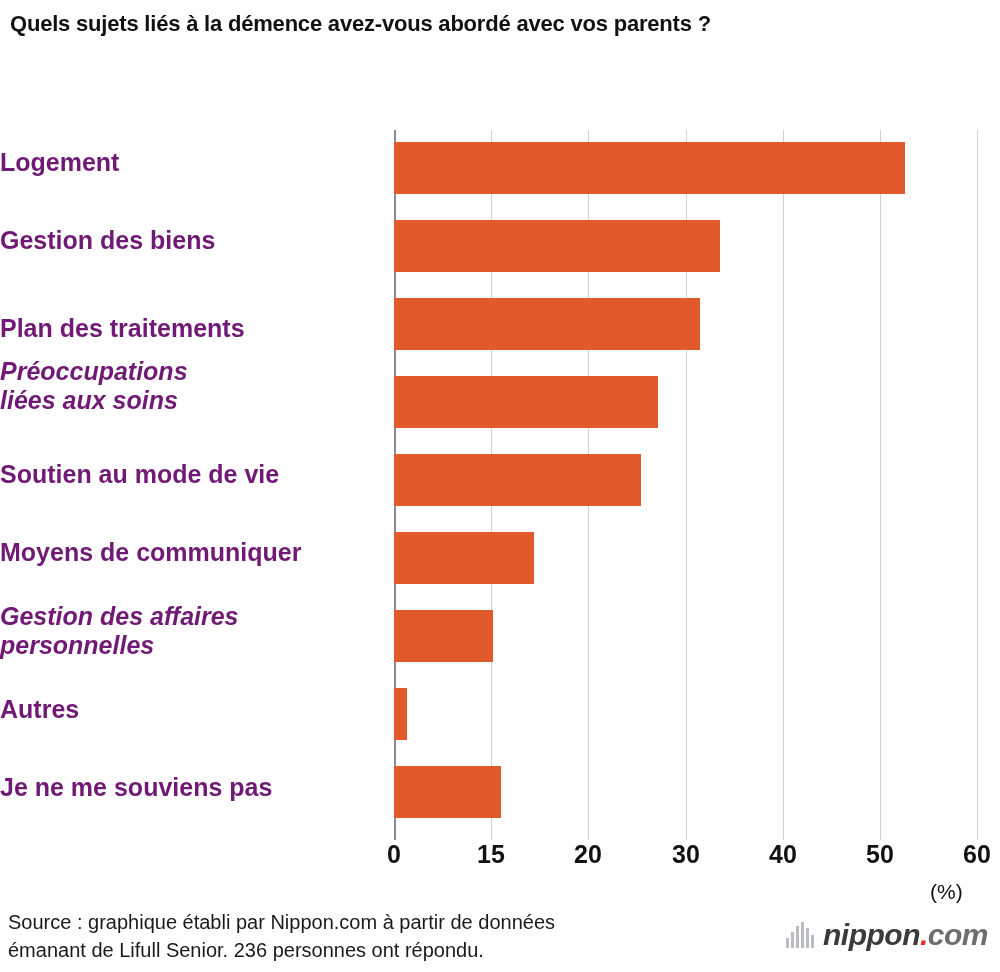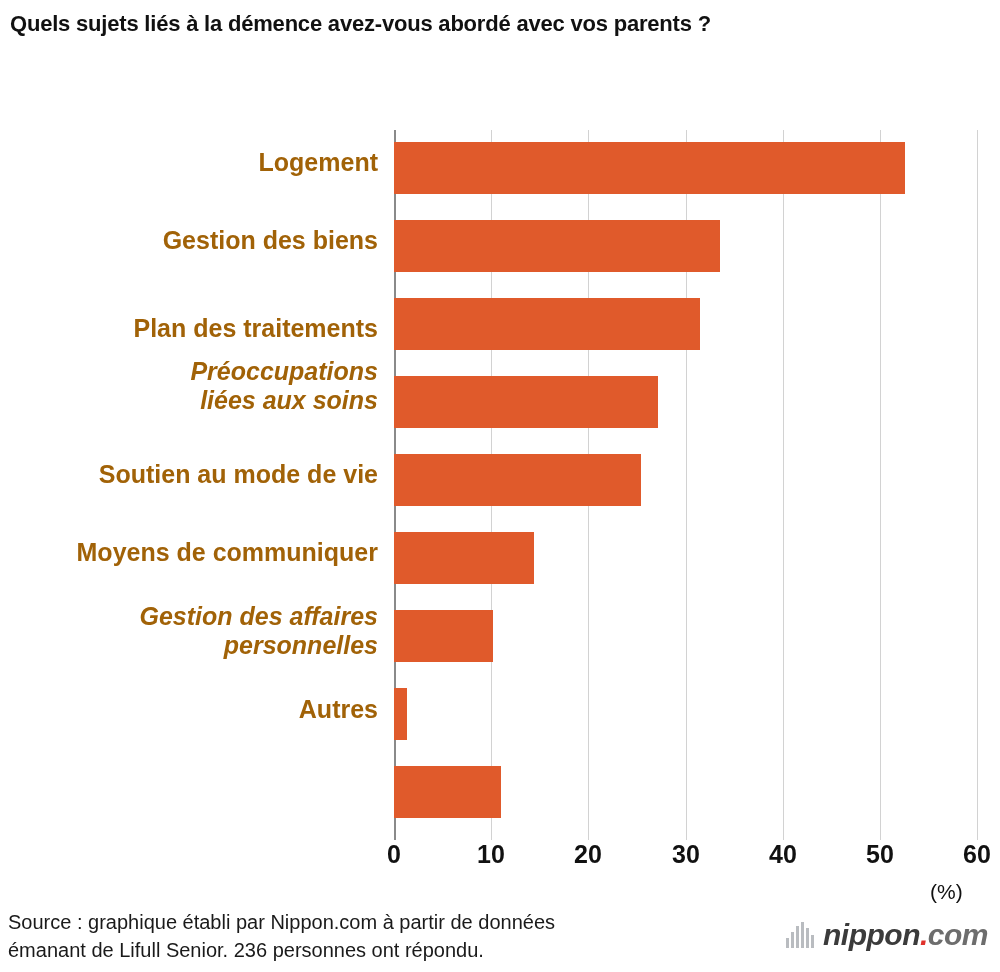--- a/index.html
+++ b/index.html
@@ -84,25 +84,24 @@
     position: absolute;
     left: 0px;
     top: 12px;
     width: 378px;
     height: 710px;
   }
   .cat-label {
     position: absolute;
     right: 0;
     width: 378px;
-    text-align: right;
     font-size: 25px;
     font-weight: bold;
     line-height: 1.14;
-    color: #a16207;
+    color: #701a75;
   }
 
   
   .xaxis {
     position: absolute;
     left: 394px;
     top: 722px;
     width: 600px;
     height: 40px;
   }
@@ -189,20 +188,23 @@
       </div>
       <div class="cat-label" style="top:408px;">
         <div>Moyens de communiquer</div>
       </div>
       <div class="cat-label" style="top:472px;font-style:italic;">
         <div>Gestion des affaires</div>
         <div>personnelles</div>
       </div>
       <div class="cat-label" style="top:565px;">
         <div>Autres</div>
+      </div>
+      <div class="cat-label" style="top:643px;">
+        <div>Je ne me souviens pas</div>
       </div>
     </div>
 
     <div class="plot">
 
       <div class="gridlines">
         <div class="gridline axis" style="left:0px;"></div>
         <div class="gridline" style="left:97px;"></div>
         <div class="gridline" style="left:194px;"></div>
         <div class="gridline" style="left:292px;"></div>
@@ -220,21 +222,21 @@
         <div class="bar" style="top:402px; width:140px;"></div>
         <div class="bar" style="top:480px; width:99px;"></div>
         <div class="bar" style="top:558px; width:13px;"></div>
         <div class="bar" style="top:636px; width:107px;"></div>
       </div>
 
     </div>
 
     <div class="xaxis">
       <span class="xtick" style="left:0px;">0</span>
-      <span class="xtick" style="left:97px;">10</span>
+      <span class="xtick" style="left:97px;">15</span>
       <span class="xtick" style="left:194px;">20</span>
       <span class="xtick" style="left:292px;">30</span>
       <span class="xtick" style="left:389px;">40</span>
       <span class="xtick" style="left:486px;">50</span>
       <span class="xtick" style="left:583px;">60</span>
     </div>
 
   </div>
 
   <div class="xunit">(%)</div>

